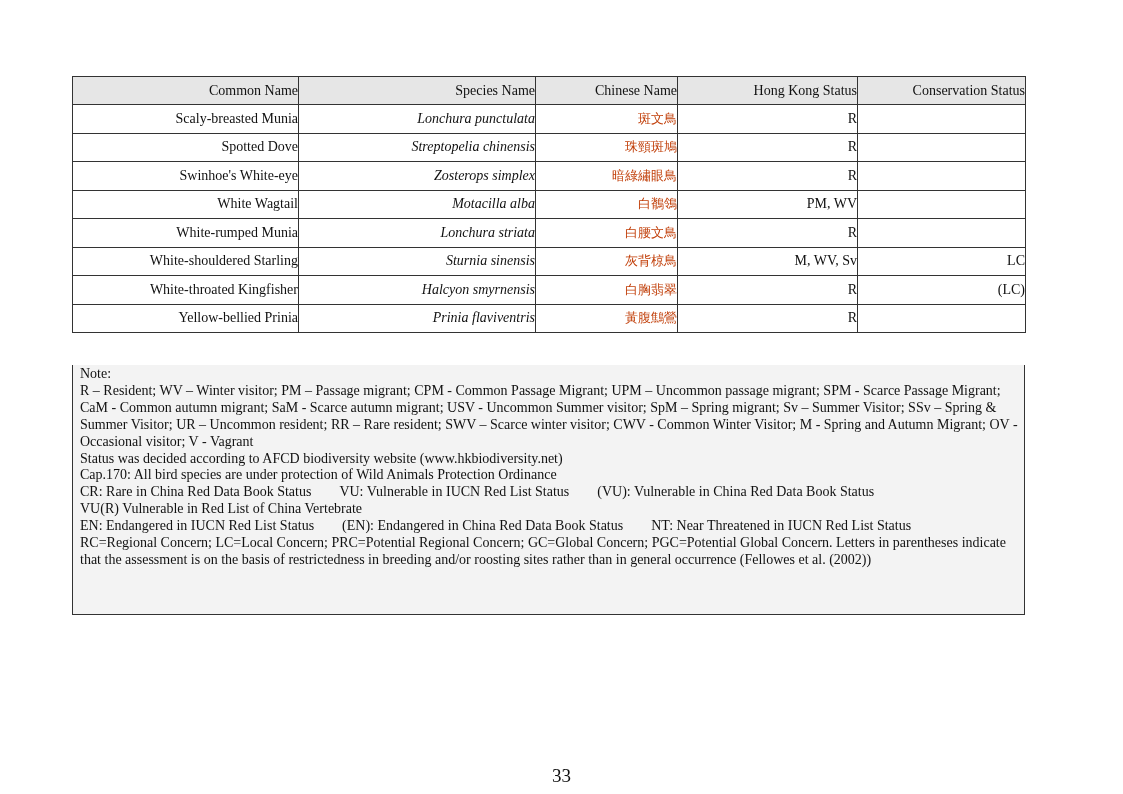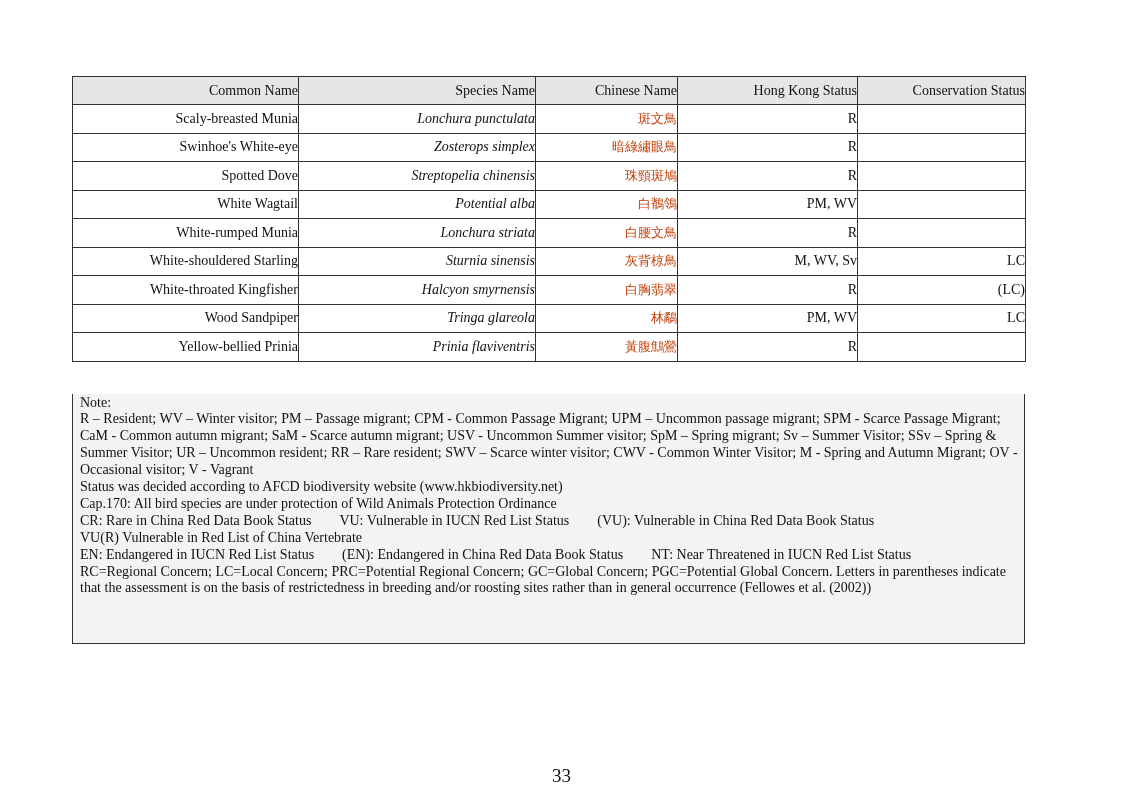--- a/index.html
+++ b/index.html
@@ -62,36 +62,36 @@
     </thead>
     <tbody>
       <tr>
         <td>Scaly-breasted Munia</td>
         <td class="sp">Lonchura punctulata</td>
         <td class="zh">斑文鳥</td>
         <td>R</td>
         <td></td>
       </tr>
       <tr>
+        <td>Spotted Dove</td>
+        <td class="sp">Streptopelia chinensis</td>
+        <td class="zh">珠頸斑鳩</td>
+        <td>R</td>
+        <td></td>
+      </tr>
+      <tr>
         <td>Swinhoe's White-eye</td>
         <td class="sp">Zosterops simplex</td>
         <td class="zh">暗綠繡眼鳥</td>
         <td>R</td>
         <td></td>
       </tr>
       <tr>
-        <td>Spotted Dove</td>
-        <td class="sp">Streptopelia chinensis</td>
-        <td class="zh">珠頸斑鳩</td>
-        <td>R</td>
-        <td></td>
-      </tr>
-      <tr>
         <td>White Wagtail</td>
-        <td class="sp">Potential alba</td>
+        <td class="sp">Motacilla alba</td>
         <td class="zh">白鶺鴒</td>
         <td>PM, WV</td>
         <td></td>
       </tr>
       <tr>
         <td>White-rumped Munia</td>
         <td class="sp">Lonchura striata</td>
         <td class="zh">白腰文鳥</td>
         <td>R</td>
         <td></td>
@@ -102,27 +102,20 @@
         <td class="zh">灰背椋鳥</td>
         <td>M, WV, Sv</td>
         <td>LC</td>
       </tr>
       <tr>
         <td>White-throated Kingfisher</td>
         <td class="sp">Halcyon smyrnensis</td>
         <td class="zh">白胸翡翠</td>
         <td>R</td>
         <td>(LC)</td>
-      </tr>
-      <tr>
-        <td>Wood Sandpiper</td>
-        <td class="sp">Tringa glareola</td>
-        <td class="zh">林鷸</td>
-        <td>PM, WV</td>
-        <td>LC</td>
       </tr>
       <tr>
         <td>Yellow-bellied Prinia</td>
         <td class="sp">Prinia flaviventris</td>
         <td class="zh">黃腹鷦鶯</td>
         <td>R</td>
         <td></td>
       </tr>
     </tbody>
   </table>

